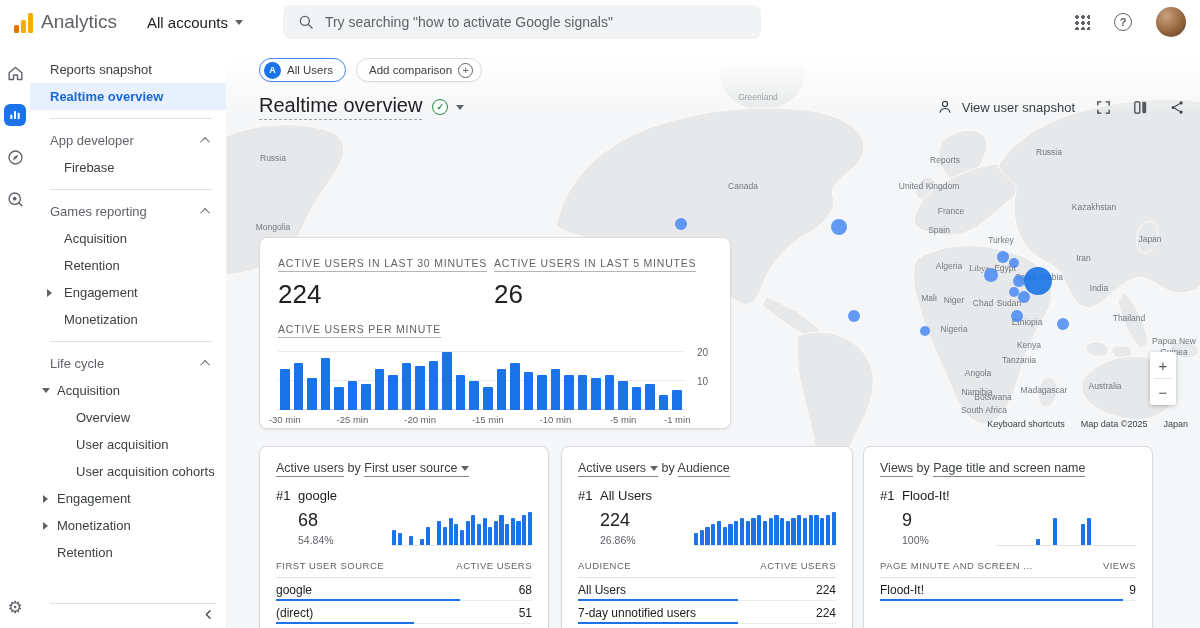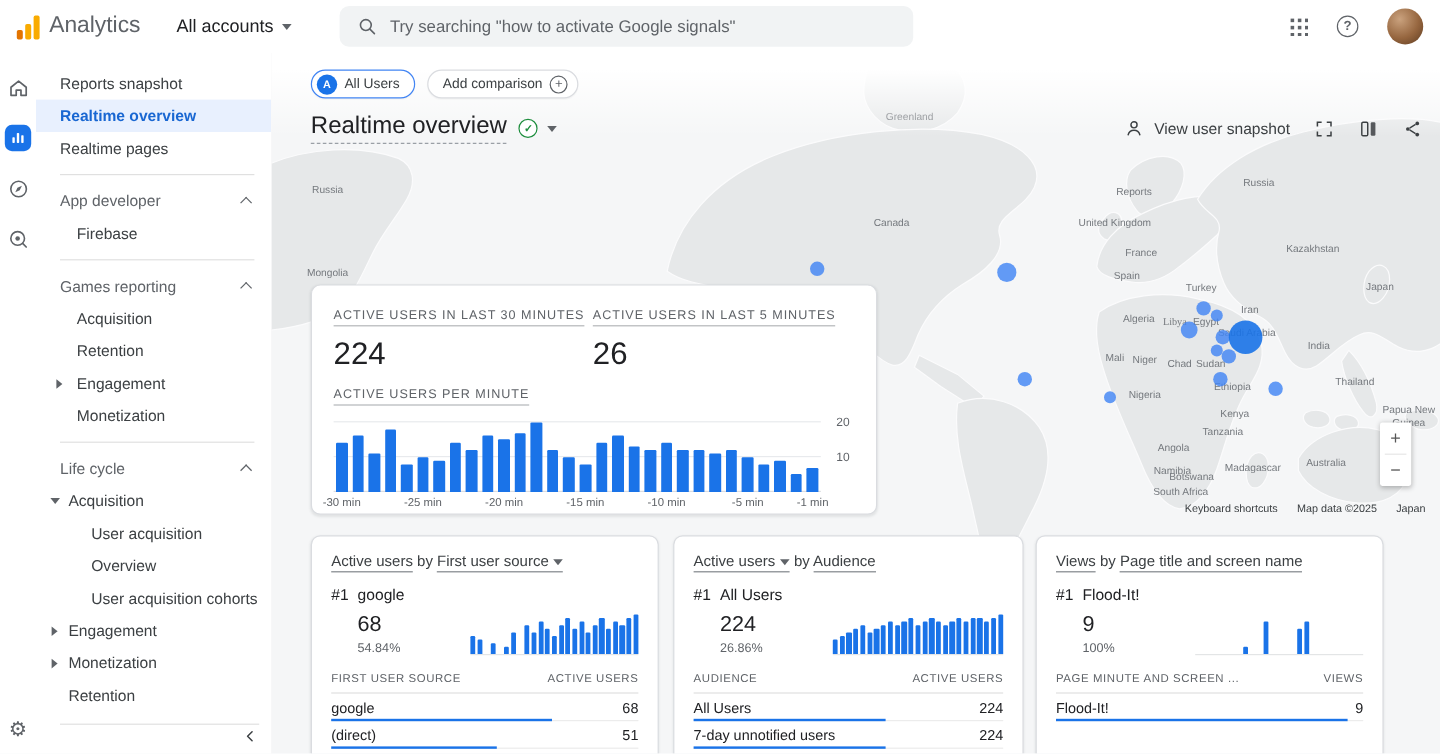--- a/index.html
+++ b/index.html
@@ -174,23 +174,20 @@
   </nav>
 
   <aside class="sidenav">
     <div id="nav-list">
         <div class="nav-item item">
           <span class="nav-label">Reports snapshot</span>
         </div>
         <div class="nav-item item selected">
           <span class="nav-label">Realtime overview</span>
         </div>
-        <div class="nav-item item">
-          <span class="nav-label">Realtime pages</span>
-        </div>
         <div class="nav-divider"></div>
         <div class="nav-item section">
           <span class="nav-label">App developer</span>
           <span class="chev-up"></span>
         </div>
         <div class="nav-item sub">
           <span class="nav-label">Firebase</span>
         </div>
         <div class="nav-divider"></div>
         <div class="nav-item section">
@@ -213,24 +210,24 @@
         <div class="nav-divider"></div>
         <div class="nav-item section">
           <span class="nav-label">Life cycle</span>
           <span class="chev-up"></span>
         </div>
         <div class="nav-item sub2">
           <span class="tri down"></span>
           <span class="nav-label">Acquisition</span>
         </div>
         <div class="nav-item subsub">
+          <span class="nav-label">Overview</span>
+        </div>
+        <div class="nav-item subsub">
           <span class="nav-label">User acquisition</span>
-        </div>
-        <div class="nav-item subsub">
-          <span class="nav-label">Overview</span>
         </div>
         <div class="nav-item subsub">
           <span class="nav-label">User acquisition cohorts</span>
         </div>
         <div class="nav-item sub2">
           <span class="tri right"></span>
           <span class="nav-label">Engagement</span>
         </div>
         <div class="nav-item sub2">
           <span class="tri right"></span>
@@ -278,21 +275,21 @@
         <span style="left: 703px; top: 142px;">United Kingdom</span>
         <span style="left: 725px; top: 167px;">France</span>
         <span style="left: 713px; top: 186px;">Spain</span>
         <span style="left: 868px; top: 163px;">Kazakhstan</span>
         <span style="left: 924px; top: 195px;">Japan</span>
         <span style="left: 775px; top: 196px;">Turkey</span>
         <span style="left: 723px; top: 222px;">Algeria</span>
         <span style="left: 753px; top: 224px; font-family: Liberation Serif, serif;">Libya</span>
         <span style="left: 779px; top: 224px;">Egypt</span>
         <span style="left: 813px; top: 233px;">Saudi Arabia</span>
-        <span style="left: 792px; top: 214px; padding-left: 47px;">Iran</span>
+        <span style="left: 834px; top: 214px; padding-left: 47px;">Iran</span>
         <span style="left: 873px; top: 244px;">India</span>
         <span style="left: 703px; top: 254px;">Mali</span>
         <span style="left: 728px; top: 256px;">Niger</span>
         <span style="left: 757px; top: 259px;">Chad</span>
         <span style="left: 783px; top: 259px;">Sudan</span>
         <span style="left: 728px; top: 285px;">Nigeria</span>
         <span style="left: 801px; top: 278px;">Ethiopia</span>
         <span style="left: 803px; top: 301px;">Kenya</span>
         <span style="left: 793px; top: 316px;">Tanzania</span>
         <span style="left: 752px; top: 329px;">Angola</span>

